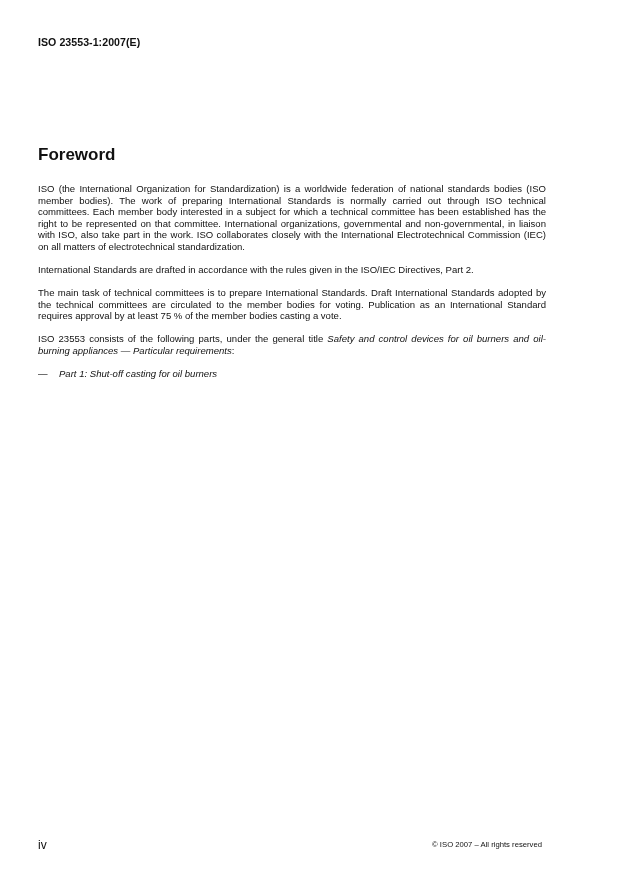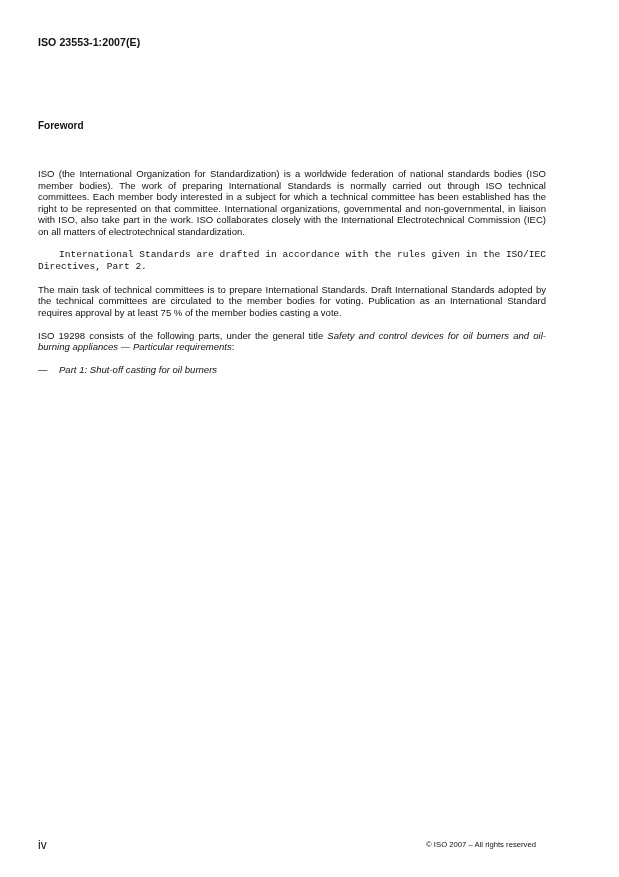--- a/index.html
+++ b/index.html
@@ -26,40 +26,39 @@
       position: absolute;
       left: 38px;
       top: 36px;
       font-size: 10.6px;
       font-weight: bold;
       letter-spacing: 0.05px;
     }
     .heading {
       position: absolute;
       left: 38px;
-      top: 120px;
-      font-size: 10px;
+      top: 145px;
+      font-size: 17px;
       font-weight: bold;
     }
     .body-text {
       position: absolute;
       left: 38px;
-      top: 168px;
+      top: 183px;
       width: 508px;
       font-size: 9.55px;
       line-height: 11.6px;
     }
     .body-text p {
       margin: 0 0 11.4px 0;
       text-align: justify;
       text-align-last: left;
     }
     .body-text p.ragged {
       text-align: right;
-      font-family: Liberation Mono, monospace;
     }
     .body-text .it {
       font-style: italic;
     }
     .list-item {
       display: flex;
       margin: 0;
     }
     .list-item .dash {
       width: 21px;
@@ -69,39 +68,39 @@
       font-style: italic;
     }
     .footer-page {
       position: absolute;
       left: 38px;
       top: 838px;
       font-size: 12px;
     }
     .footer-copy {
       position: absolute;
-      right: 83px;
+      right: 77px;
       top: 840px;
       font-size: 7.7px;
     }
   </style>
 </head>
 <body>
 
 <div class="page">
 
   <div class="doc-id">ISO 23553-1:2007(E)</div>
 
   <div class="heading">Foreword</div>
 
   <div class="body-text">
     <p>ISO (the International Organization for Standardization) is a worldwide federation of national standards bodies (ISO member bodies). The work of preparing International Standards is normally carried out through ISO technical committees. Each member body interested in a subject for which a technical committee has been established has the right to be represented on that committee. International organizations, governmental and non-governmental, in liaison with ISO, also take part in the work. ISO collaborates closely with the International Electrotechnical Commission (IEC) on all matters of electrotechnical standardization.</p>
     <p class="ragged">International Standards are drafted in accordance with the rules given in the ISO/IEC Directives, Part 2.</p>
     <p>The main task of technical committees is to prepare International Standards. Draft International Standards adopted by the technical committees are circulated to the member bodies for voting. Publication as an International Standard requires approval by at least 75 % of the member bodies casting a vote.</p>
-    <p><span>ISO 19298 consists of the following parts, under the general title </span><span class="it">Safety and control devices for oil burners and oil-burning appliances — Particular requirements</span><span>:</span></p>
+    <p><span>ISO 23553 consists of the following parts, under the general title </span><span class="it">Safety and control devices for oil burners and oil-burning appliances — Particular requirements</span><span>:</span></p>
     <div class="list-item">
       <span class="dash">—</span>
       <span class="txt">Part 1: Shut-off casting for oil burners</span>
     </div>
   </div>
 
   <div class="footer-page">iv</div>
   <div class="footer-copy">© ISO 2007 – All rights reserved</div>
 
 </div>

